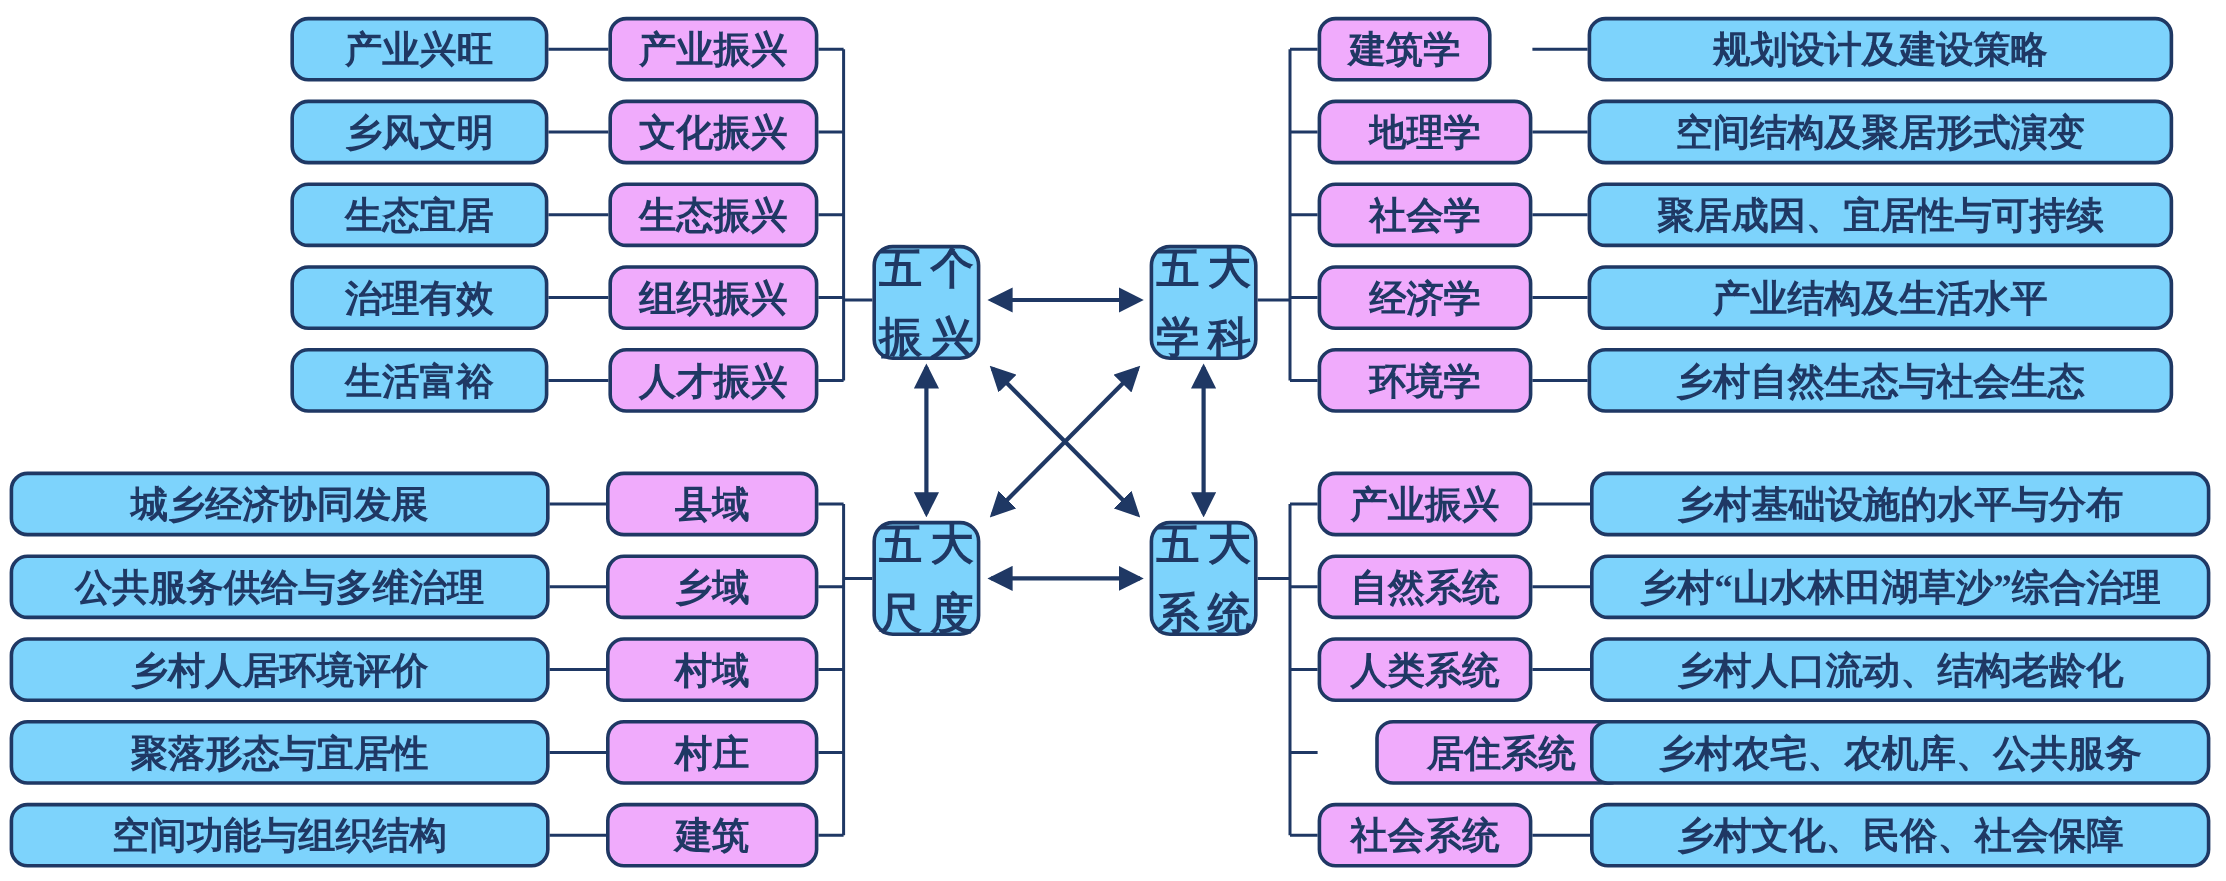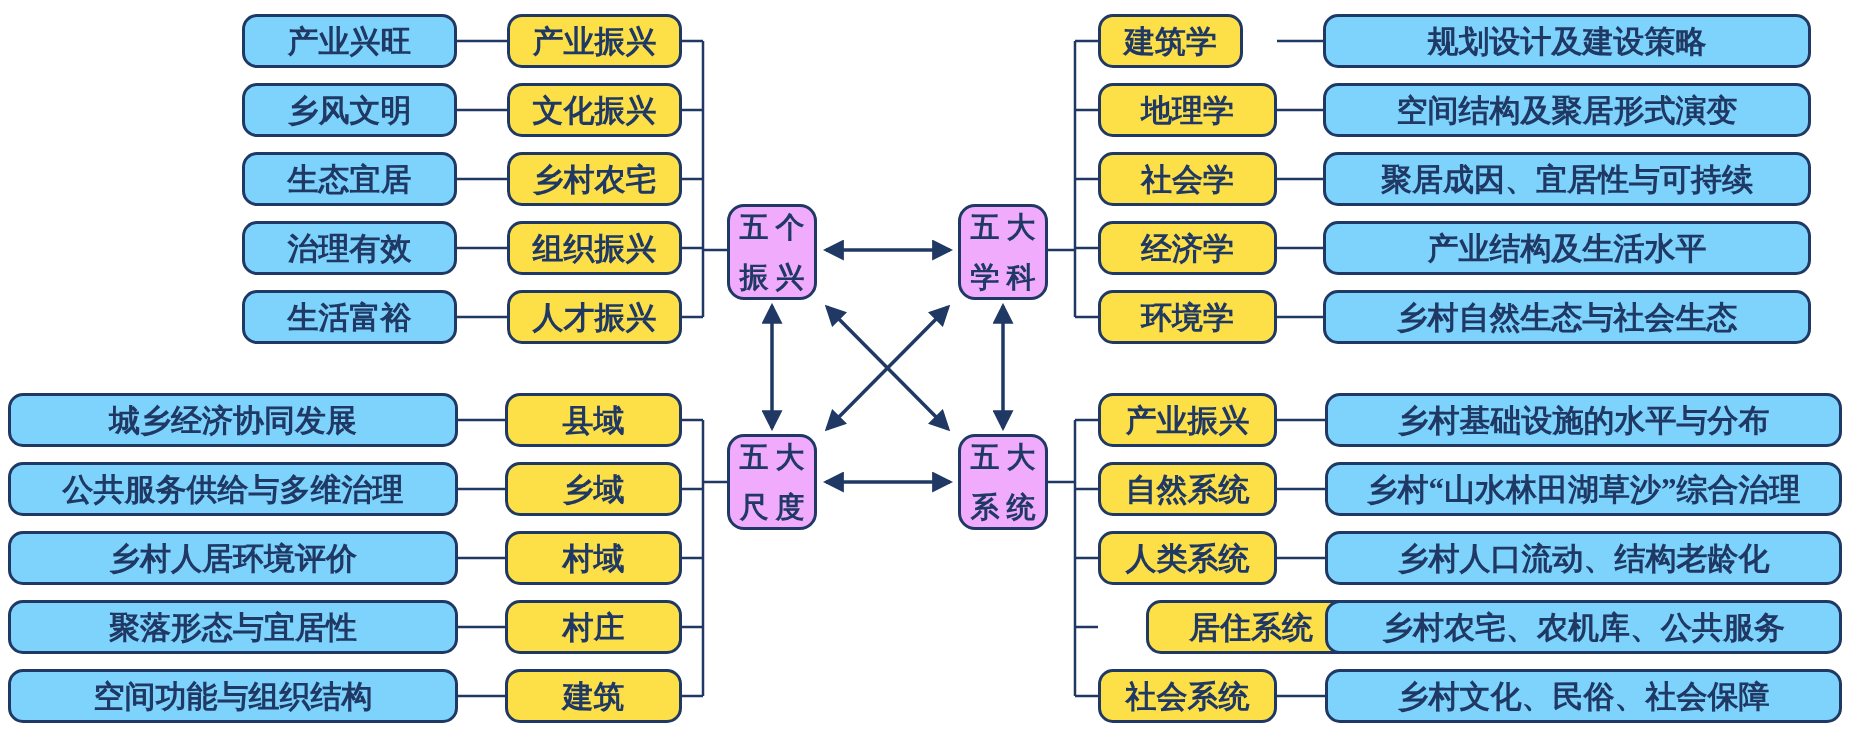--- a/index.html
+++ b/index.html
@@ -16,27 +16,27 @@
     position:absolute;
     box-sizing:border-box;
     display:flex;align-items:center;justify-content:center;
     border:3px solid #1F3864;
     border-radius:15px;
     font-size:31px;
     line-height:1;
     white-space:nowrap;
     background:#7dd3fc;
   }
-  .box.blue{background:#fde047;}
+  .box.blue{background:#f0abfc;}
   .box.yellow{
-    background:#f0abfc;
+    background:#7dd3fc;
     border-width:3.5px;
     border-radius:17px;
     flex-direction:column;
-    font-size:29px;
+    font-size:36px;
     letter-spacing:7px;
     text-indent:7px;
     gap:21px;
   }
   svg.wires{position:absolute;left:0;top:0;}
 </style>
 </head>
 <body>
 
 <div class="canvas">
@@ -91,21 +91,21 @@
   </div>
 
   <div class="box white" style="left:242px;top:14px;width:215px;height:54px;">产业兴旺</div>
   <div class="box white" style="left:242px;top:83px;width:215px;height:54px;">乡风文明</div>
   <div class="box white" style="left:242px;top:152px;width:215px;height:54px;">生态宜居</div>
   <div class="box white" style="left:242px;top:221px;width:215px;height:54px;">治理有效</div>
   <div class="box white" style="left:242px;top:290px;width:215px;height:54px;">生活富裕</div>
 
   <div class="box blue" style="left:507px;top:14px;width:175px;height:54px;">产业振兴</div>
   <div class="box blue" style="left:507px;top:83px;width:175px;height:54px;">文化振兴</div>
-  <div class="box blue" style="left:507px;top:152px;width:175px;height:54px;">乡村农宅</div>
+  <div class="box blue" style="left:507px;top:152px;width:175px;height:54px;">生态振兴</div>
   <div class="box blue" style="left:507px;top:221px;width:175px;height:54px;">组织振兴</div>
   <div class="box blue" style="left:507px;top:290px;width:175px;height:54px;">人才振兴</div>
 
   <div class="box blue" style="left:1098px;top:14px;width:145px;height:54px;">建筑学</div>
   <div class="box blue" style="left:1098px;top:83px;width:179px;height:54px;">地理学</div>
   <div class="box blue" style="left:1098px;top:152px;width:179px;height:54px;">社会学</div>
   <div class="box blue" style="left:1098px;top:221px;width:179px;height:54px;">经济学</div>
   <div class="box blue" style="left:1098px;top:290px;width:179px;height:54px;">环境学</div>
 
   <div class="box white" style="left:1323px;top:14px;width:488px;height:54px;">规划设计及建设策略</div>

